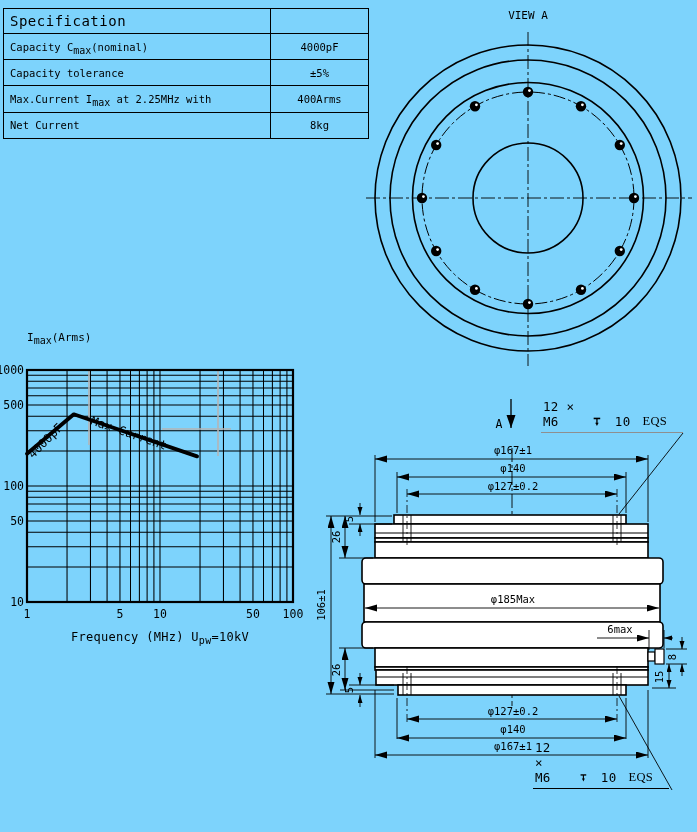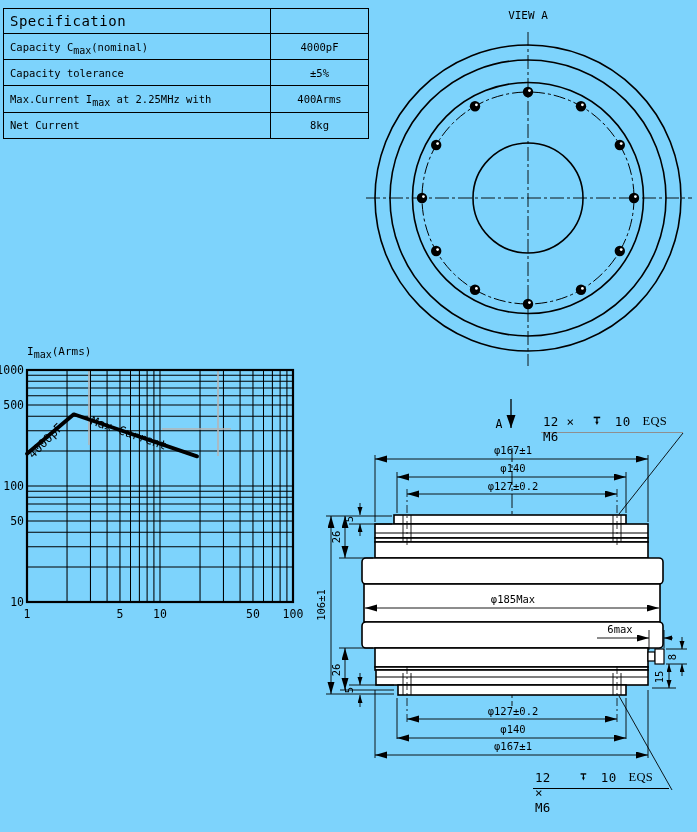--- a/index.html
+++ b/index.html
@@ -12,25 +12,25 @@
              table-layout:fixed;}
   table.spec th,table.spec td{border:1.5px solid #000;padding:0 0 0 6px;text-align:left;
              font-weight:normal;white-space:nowrap;overflow:hidden;}
   table.spec th{height:24px;font-size:14px;letter-spacing:.5px;}
   table.spec td{height:25.2px;font-size:10.5px;}
   table.spec td.val{text-align:center;padding:0 2px;}
   table.spec col.c1{width:267px;} table.spec col.c2{width:98px;}
   sub{font-size:10px;line-height:0;}
 
   
-  .ylab{position:absolute;left:27px;top:345px;font-size:11px;}
+  .ylab{position:absolute;left:27px;top:331px;font-size:11px;}
   .xlab{position:absolute;left:27px;top:630px;width:266px;text-align:center;font-size:12px;letter-spacing:.3px;}
 
   
-  .callout{position:absolute;display:flex;align-items:flex-start;box-sizing:border-box;
+  .callout{position:absolute;display:flex;align-items:flex-end;box-sizing:border-box;
            font-size:12.5px;letter-spacing:.3px;padding:0 16px 3px 2px;height:19px;gap:12px;}
   .callout .eqs{margin-left:auto;font-family:Liberation Serif, serif;}
   .callout .depth-glyph{margin:0 2px;}
   .callout-top{left:541px;top:414px;width:142px;border-bottom:1.4px solid #8f8f8f;}
   .callout-bottom{left:533px;top:770px;width:136px;border-bottom:1.4px solid #000;}
 
   
   .profile{fill:#fff;stroke:#000;stroke-width:1.6px;}
   .pline{stroke:#000;stroke-width:1.1px;}
   .thin{stroke:#000;stroke-width:.9px;fill:none;}
@@ -306,20 +306,21 @@
         <line class="thin" x1="375" y1="755" x2="648" y2="755" marker-start="url(#ar)" marker-end="url(#ar)"></line>
         <text class="dimtext" x="513" y="750" text-anchor="middle">φ167±1</text>
       </g>
 
       <line class="thin" x1="683" y1="433" x2="619" y2="514"></line>
       <line class="thin" x1="672" y1="790" x2="619" y2="696"></line>
     </g>
   </svg>
 
   <div class="ylab">I<sub>max</sub>(Arms)</div>
+  <div class="xlab">Frequency (MHz) U<sub>pw</sub>=10kV</div>
 
   <div class="callout callout-top">
     <span>12 × M6</span>
     <svg class="depth-glyph" width="12" height="14" viewBox="0 0 12 14">
       <line x1="1" y1="1.6" x2="11" y2="1.6" stroke="#000" stroke-width="2.4"></line>
       <line x1="6" y1="1.6" x2="6" y2="9" stroke="#000" stroke-width="2"></line>
       <path d="M3.4,8 L8.6,8 L6,13 Z" fill="#000"></path>
     </svg>
     <span>10</span>
     <span class="eqs">EQS</span>

